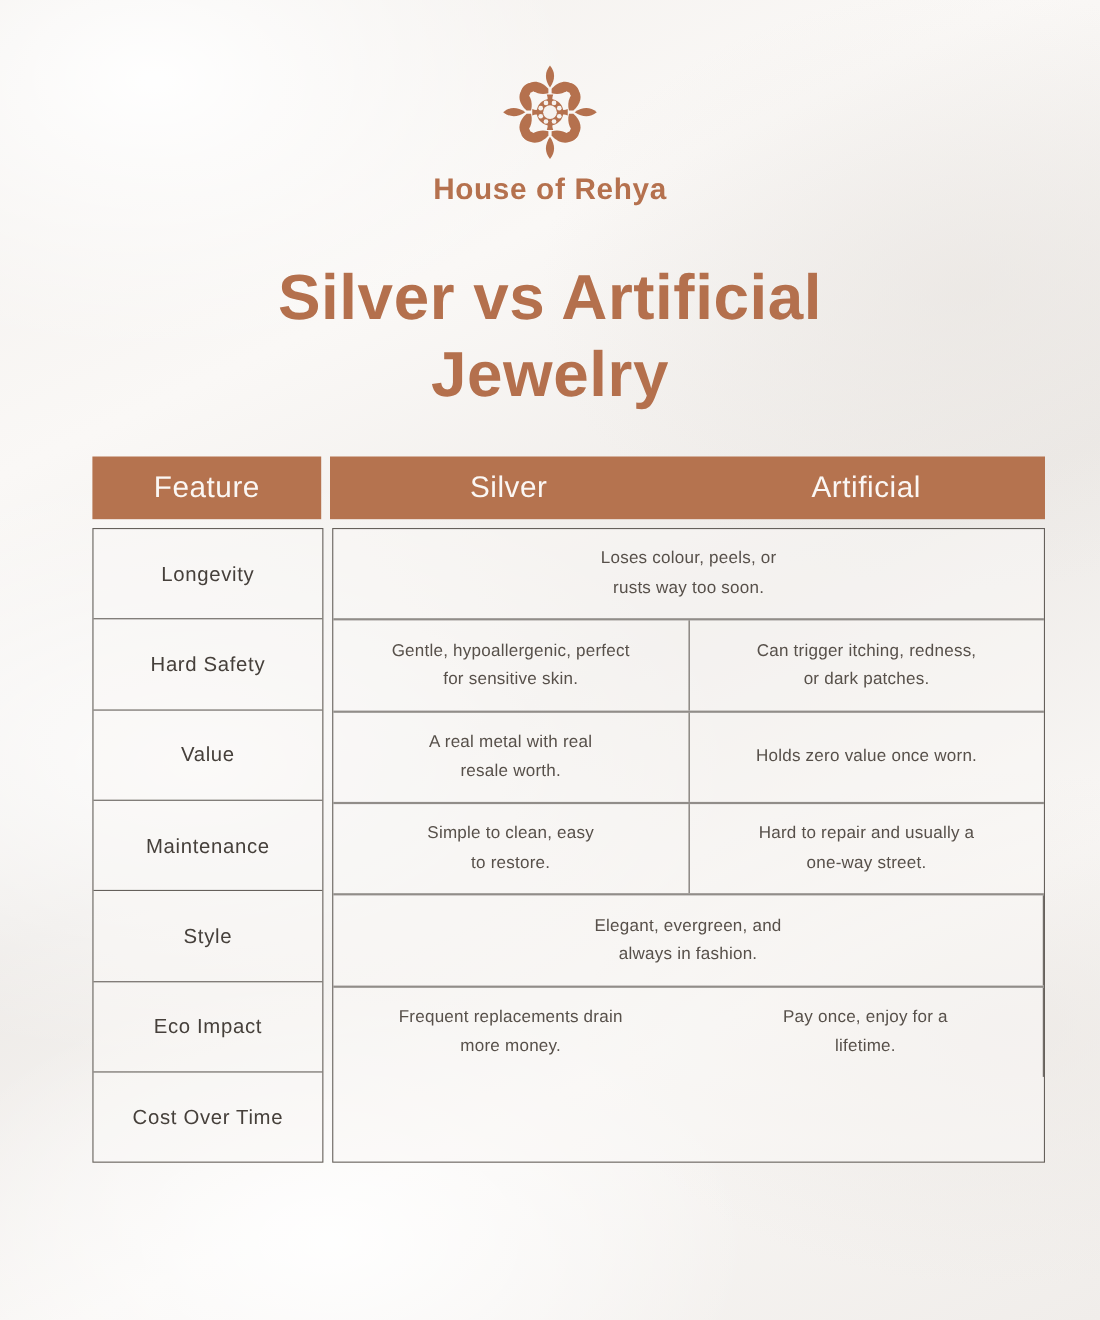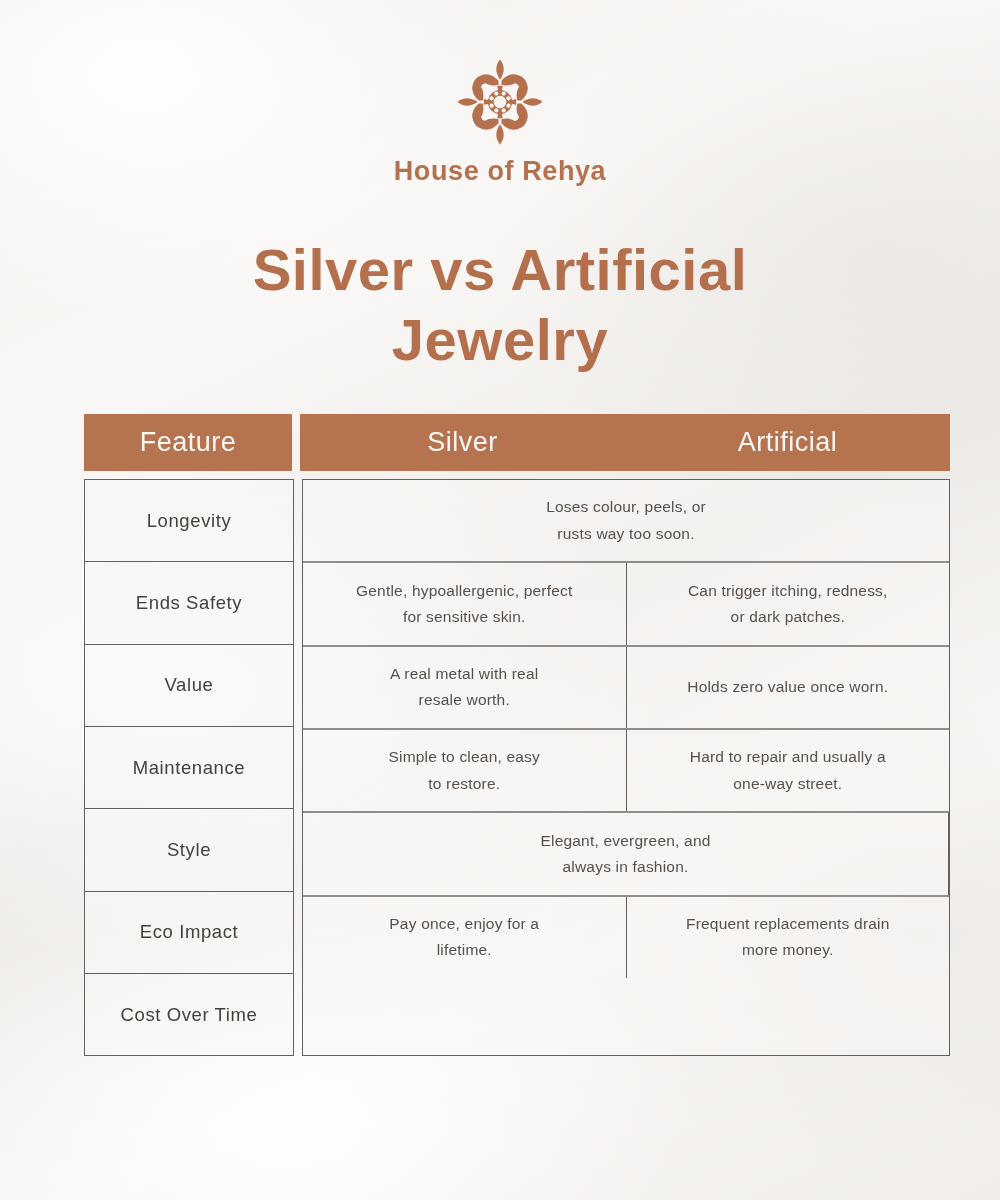--- a/index.html
+++ b/index.html
@@ -153,21 +153,21 @@
       <div class="hdr-cell hdr-main">
         <span>Silver</span>
         <span>Artificial</span>
       </div>
     </div>
 
     <div class="body-row">
 
       <div class="feature-col col-box">
         <div class="feature-cell">Longevity</div>
-        <div class="feature-cell">Ends Safety</div>
+        <div class="feature-cell">Hard Safety</div>
         <div class="feature-cell">Value</div>
         <div class="feature-cell">Maintenance</div>
         <div class="feature-cell">Style</div>
         <div class="feature-cell">Eco Impact</div>
         <div class="feature-cell">Cost Over Time</div>
       </div>
 
       <div class="main-col col-box">
         <div class="main-row">
           <div class="cell">Loses colour, peels, or
@@ -188,23 +188,23 @@
           <div class="cell silver">Simple to clean, easy
 to restore.</div>
           <div class="cell">Hard to repair and usually a
 one-way street.</div>
         </div>
         <div class="main-row">
           <div class="cell silver">Elegant, evergreen, and
 always in fashion.</div>
         </div>
         <div class="main-row">
+          <div class="cell">Frequent replacements drain
+more money.</div>
           <div class="cell silver">Pay once, enjoy for a
 lifetime.</div>
-          <div class="cell">Frequent replacements drain
-more money.</div>
         </div>
       </div>
 
     </div>
   </div>
 
 </div>
 
 </body></html>

